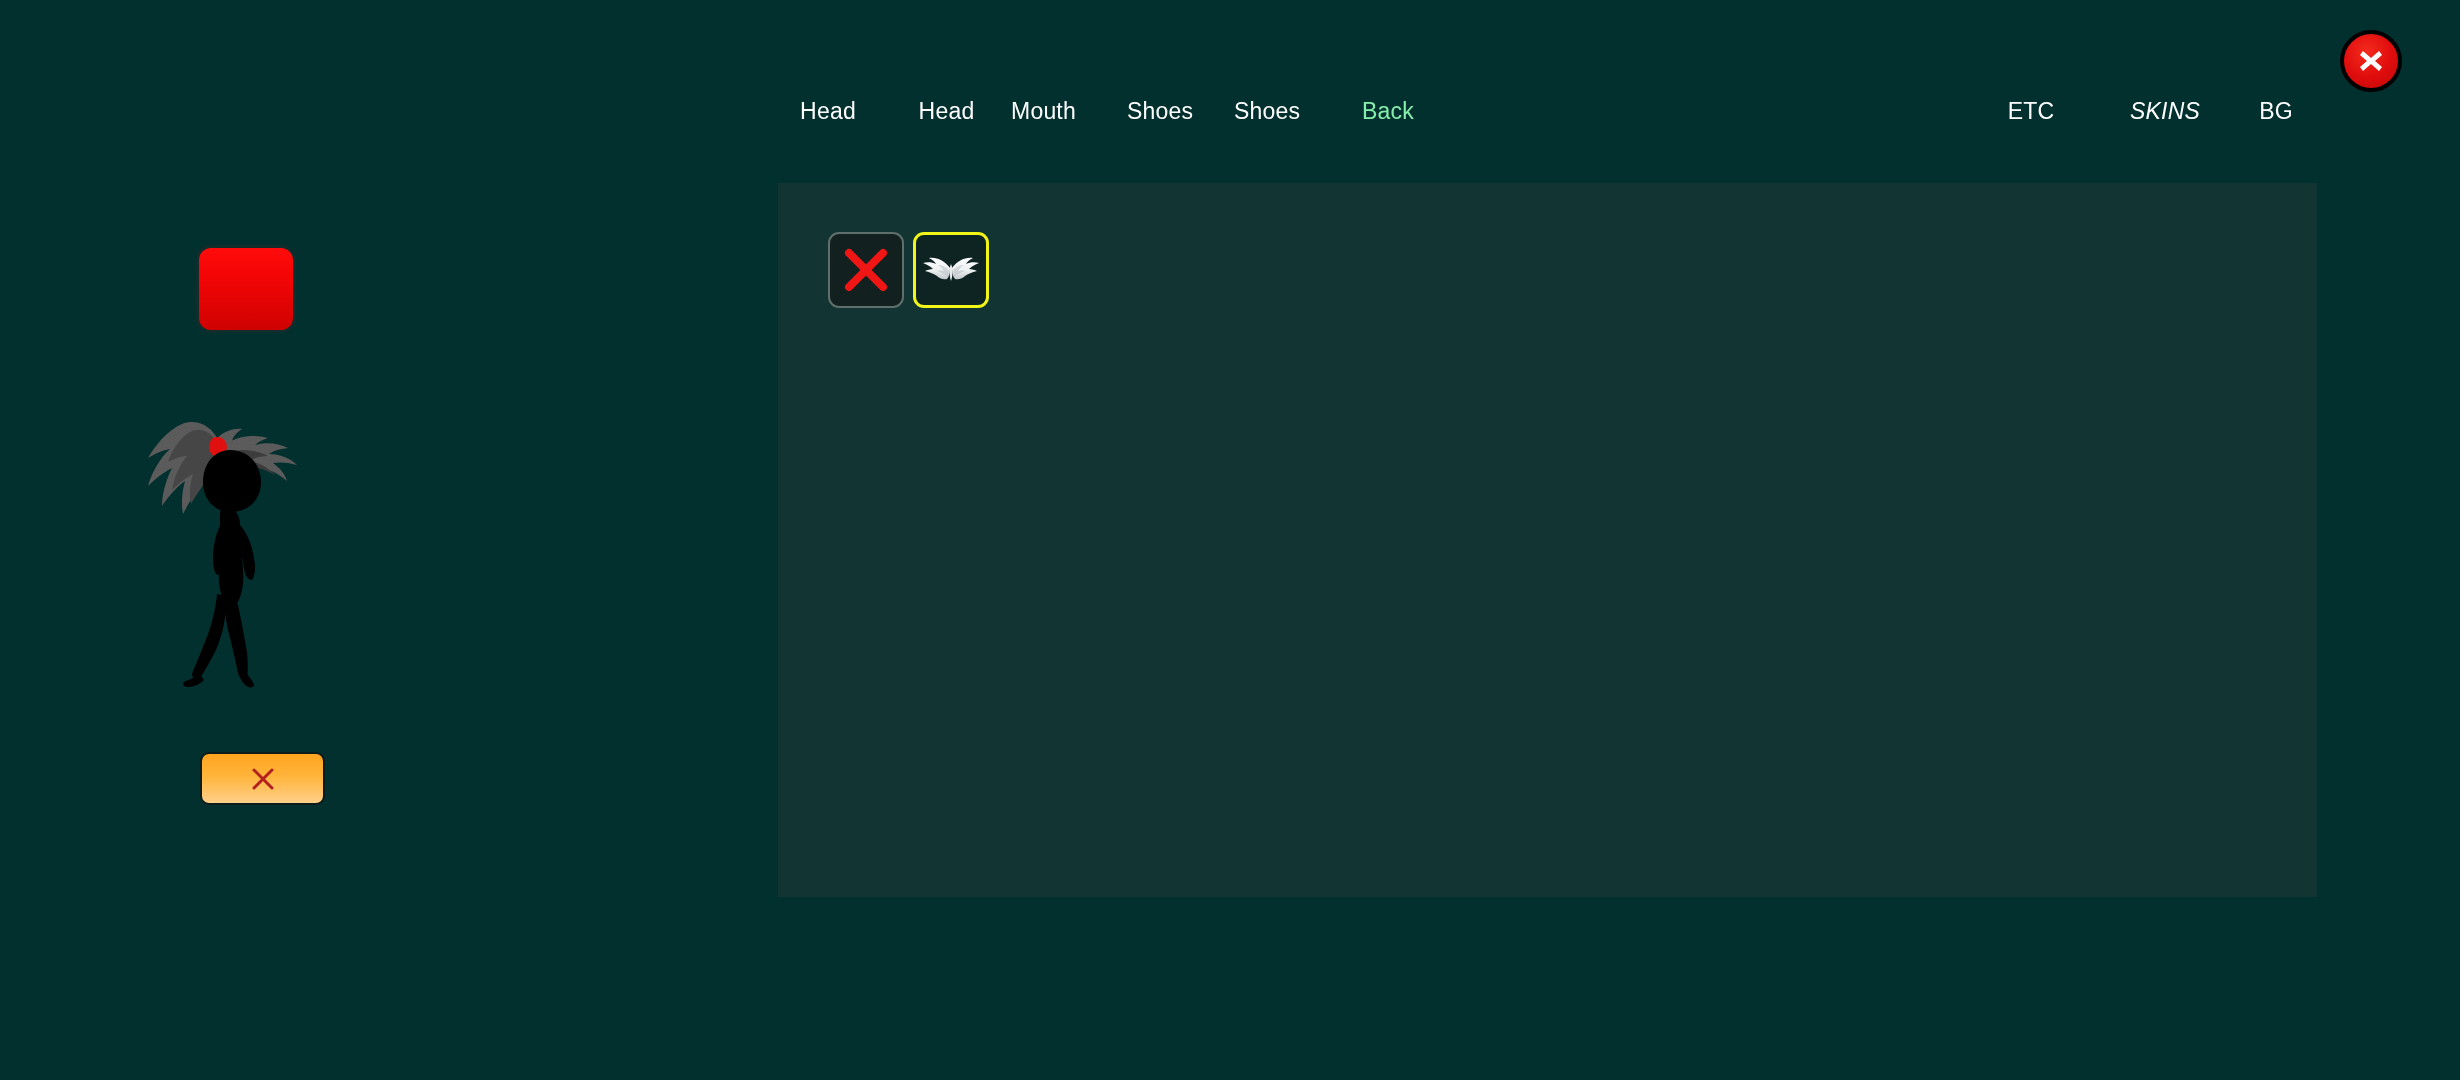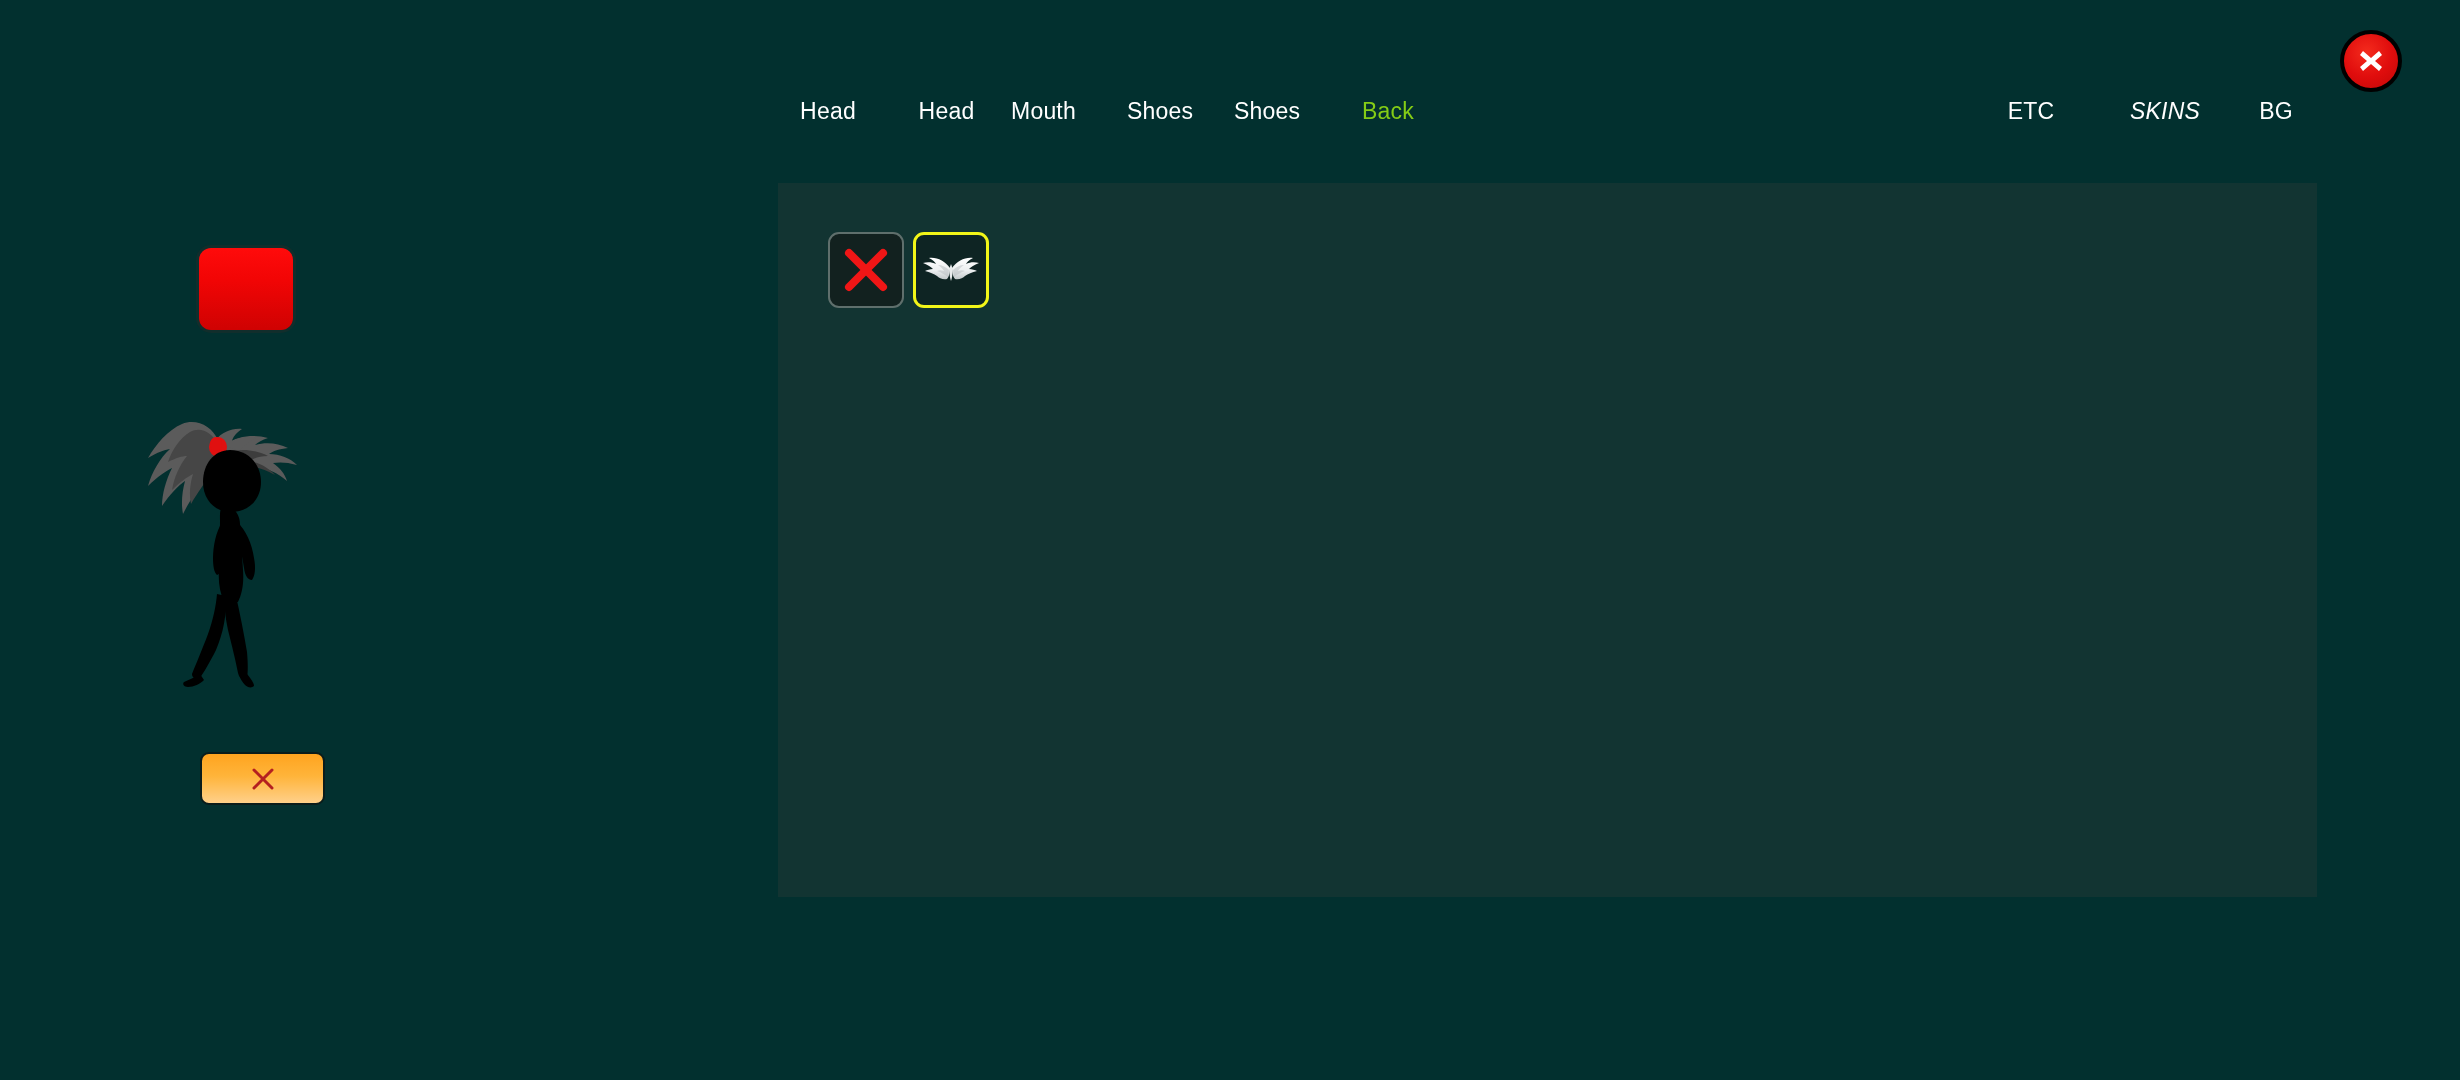--- a/index.html
+++ b/index.html
@@ -34,21 +34,21 @@
   }
   .nav-item {
     color: #ffffff;
     font-size: 23px;
     line-height: 27px;
     letter-spacing: 0.2px;
     white-space: nowrap;
     cursor: pointer;
     text-align: center;
   }
-  .nav-item.active { color: #84cc16; }
+  .nav-item.active { color: #86efac; }
 
   
   .nav-left .nav-item:nth-child(1) { width: 76px; }
   .nav-left .nav-item:nth-child(2) { width: 77px; margin-left: 42px; }
   .nav-left .nav-item:nth-child(3) { width: 77px; margin-left: 20px; }
   .nav-left .nav-item:nth-child(4) { width: 72px; margin-left: 42px; }
   .nav-left .nav-item:nth-child(5) { width: 70px; margin-left: 36px; }
   .nav-left .nav-item:nth-child(6) { width: 58px; margin-left: 57px; }
 
   .nav-right .nav-item:nth-child(1) { width: 52px; }

